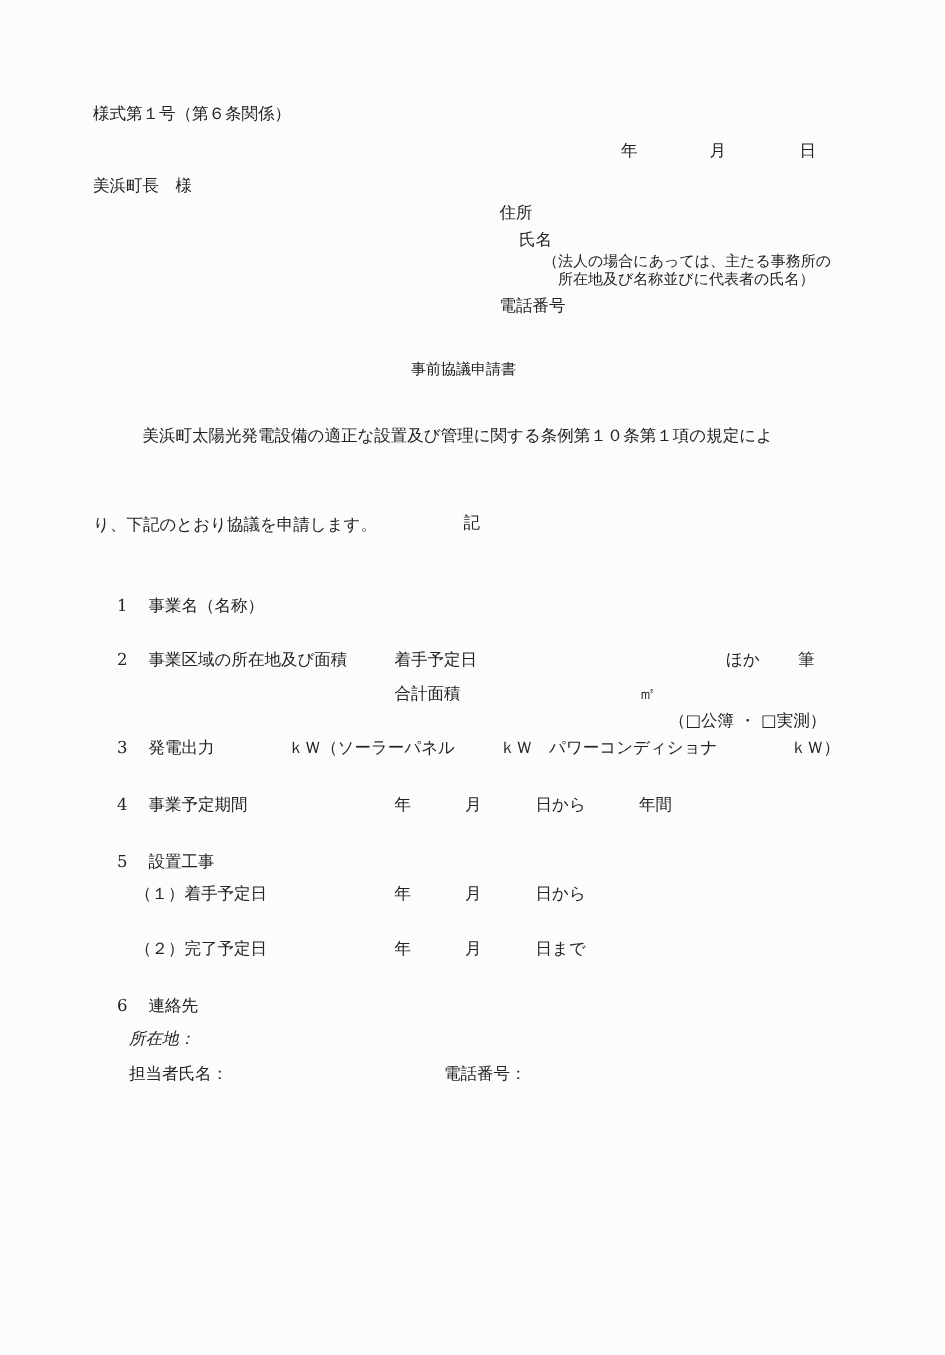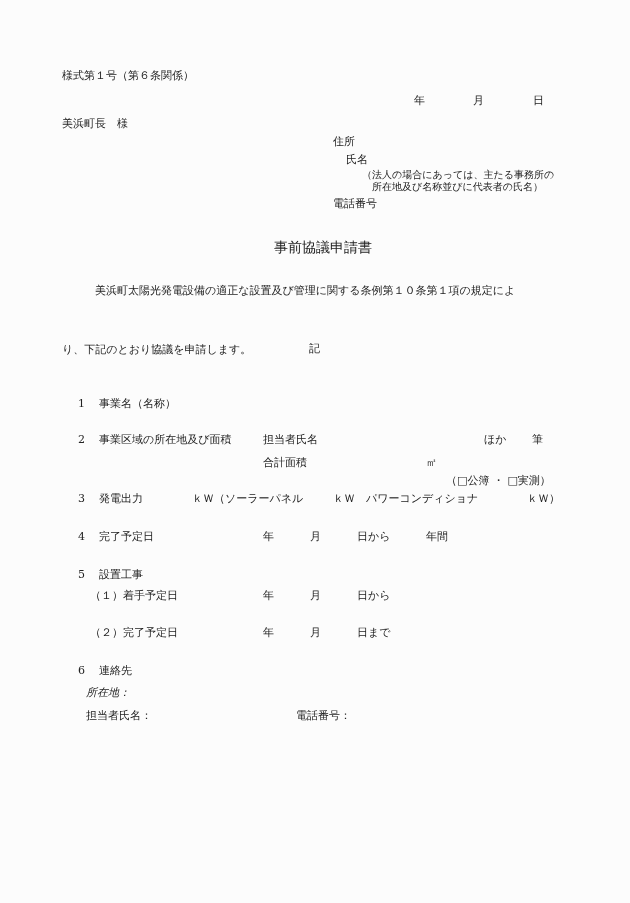--- a/index.html
+++ b/index.html
@@ -7,21 +7,21 @@
     width: 630px; height: 903px;
     background: #fcfcfc;
     position: relative;
     overflow: hidden;
     font-family: "DejaVu Serif", "Liberation Serif", serif;
     color: #222;
     font-size: 11px;
   }
   .t { position: absolute; white-space: nowrap; line-height: 14px; }
   .small { font-size: 10px; line-height: 12px; }
-  .title { font-size: 14px; }
+  .title { font-size: 10px; }
 </style>
 </head>
 <body>
 
 <div>
 
   <div class="t" style="left:62px; top:69px;">様式第１号（第６条関係）</div>
 
   <div class="t" style="left:414px; top:94px;">年</div>
   <div class="t" style="left:473px; top:94px;">月</div>
@@ -40,35 +40,35 @@
   <div class="t" style="left:95px; top:284px;">美浜町太陽光発電設備の適正な設置及び管理に関する条例第１０条第１項の規定によ</div>
   <div class="t" style="left:62px; top:303px;margin-top:40px;">り、下記のとおり協議を申請します。</div>
 
   <div class="t" style="left:309px; top:342px;">記</div>
 
   <div class="t" style="left:78px; top:397px;">1</div>
   <div class="t" style="left:99px; top:397px;">事業名（名称）</div>
 
   <div class="t" style="left:78px; top:433px;">2</div>
   <div class="t" style="left:99px; top:433px;">事業区域の所在地及び面積</div>
-  <div class="t" style="left:263px; top:433px;">担当者氏名</div>
+  <div class="t" style="left:263px; top:433px;">着手予定日</div>
   <div class="t" style="left:484px; top:433px;">ほか</div>
   <div class="t" style="left:532px; top:433px;">筆</div>
   <div class="t" style="left:263px; top:456px;">合計面積</div>
   <div class="t" style="left:426px; top:456px;">㎡</div>
   <div class="t" style="left:446px; top:474px;">（□公簿 ・ □実測）</div>
 
   <div class="t" style="left:78px; top:492px;">3</div>
   <div class="t" style="left:99px; top:492px;">発電出力</div>
   <div class="t" style="left:192px; top:492px;">ｋＷ（ソーラーパネル</div>
   <div class="t" style="left:333px; top:492px;">ｋＷ　パワーコンディショナ</div>
   <div class="t" style="left:527px; top:492px;">ｋＷ）</div>
 
   <div class="t" style="left:78px; top:530px;">4</div>
-  <div class="t" style="left:99px; top:530px;">完了予定日</div>
+  <div class="t" style="left:99px; top:530px;">事業予定期間</div>
   <div class="t" style="left:263px; top:530px;">年</div>
   <div class="t" style="left:310px; top:530px;">月</div>
   <div class="t" style="left:357px; top:530px;">日から</div>
   <div class="t" style="left:426px; top:530px;">年間</div>
 
   <div class="t" style="left:78px; top:568px;">5</div>
   <div class="t" style="left:99px; top:568px;">設置工事</div>
   <div class="t" style="left:90px; top:589px;">（１）着手予定日</div>
   <div class="t" style="left:263px; top:589px;">年</div>
   <div class="t" style="left:310px; top:589px;">月</div>

